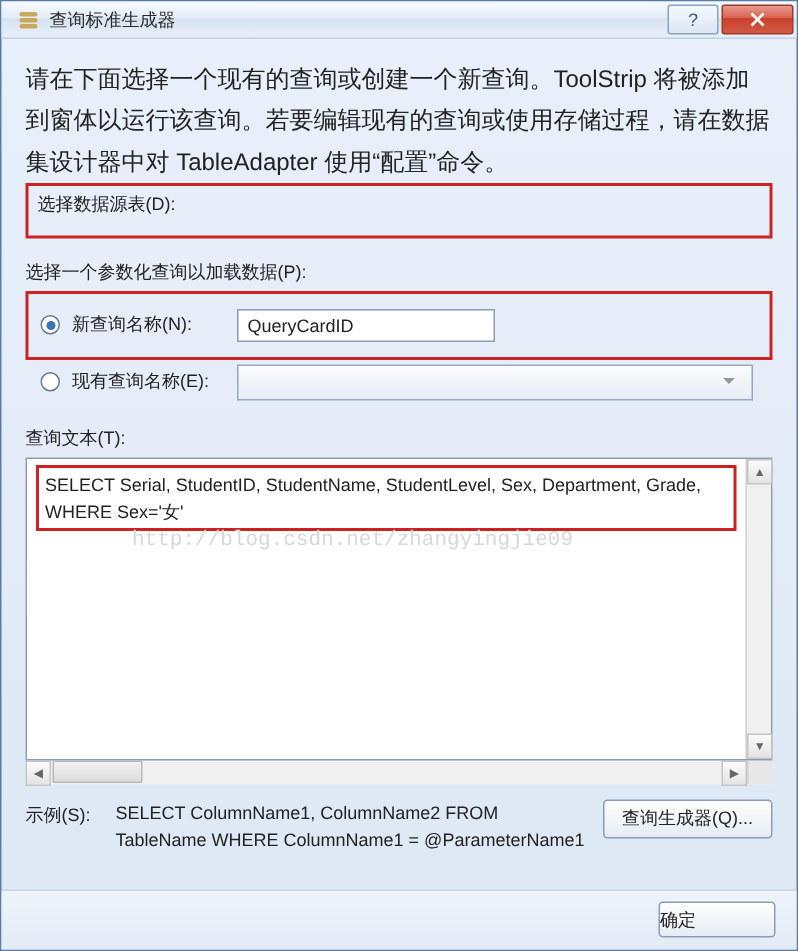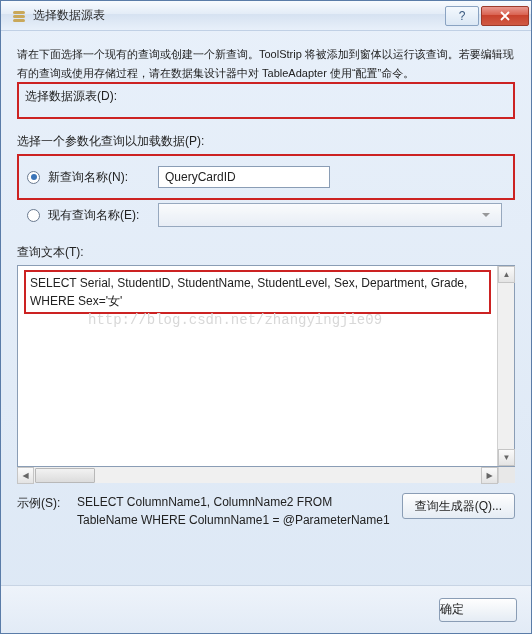--- a/index.html
+++ b/index.html
@@ -6,21 +6,21 @@
   body { font-family: "Microsoft YaHei", "Segoe UI", Tahoma, sans-serif; font-size: 12px; background: #d9e4f1; width: 532px; height: 634px; overflow: hidden; }
   .window { width: 532px; height: 634px; background: linear-gradient(to bottom, #e8f0fa 0%, #dde8f5 100%); border: 1px solid #5a7ca8; display: flex; flex-direction: column; }
   .titlebar { height: 30px; background: linear-gradient(to bottom, #f8fbfe 0%, #e3ecf7 45%, #d6e2f1 46%, #e8f0fa 100%); display: flex; align-items: center; padding: 0 2px 0 10px; border-bottom: 1px solid #c0d0e5; }
   .titlebar-icon { width: 16px; height: 16px; margin-right: 6px; display: inline-flex; align-items: center; justify-content: center; }
   .titlebar-title { flex: 1; color: #2a2a2a; font-size: 12px; }
   .titlebar-btns { display: flex; gap: 0; }
   .titlebar-btn { width: 30px; height: 20px; border: 1px solid #8aa3c2; background: linear-gradient(to bottom, #f3f8fd, #dbe7f4); display: flex; align-items: center; justify-content: center; font-size: 12px; color: #3a5a80; border-radius: 2px; margin-left: 2px; }
   .titlebar-btn.help { width: 34px; }
   .titlebar-btn.close { width: 48px; background: linear-gradient(to bottom, #e89990 0%, #d9614f 45%, #c8412c 46%, #d05a44 100%); color: #fff; border-color: #9c3a2a; }
   .content { flex: 1; padding: 14px 16px 10px 16px; display: flex; flex-direction: column; color: #222; }
-  .instructions { font-size: 11px; line-height: 1.7; color: #222; margin-bottom: 0; }
+  .instructions { font-size: 16px; line-height: 1.7; color: #222; margin-bottom: 0; }
   .field-label { font-size: 12px; color: #222; margin-bottom: 4px; display: block; }
   .hl-red { border: 2px solid #cc2222; padding: 1px; }
   .dropdown { width: 298px; height: 24px; border: 1px solid #8a9db5; background: linear-gradient(to bottom, #fefefe, #e9eef5); display: flex; align-items: center; padding: 0 6px; position: relative; }
   .dropdown-text { flex: 1; font-size: 12px; color: #222; }
   .dropdown-arrow { width: 18px; display: flex; align-items: center; justify-content: center; }
   .section { margin-bottom: 14px; }
   .radio-group { padding: 6px 8px; }
   .radio-row { display: flex; align-items: center; height: 30px; }
   .radio { width: 13px; height: 13px; border-radius: 50%; border: 1px solid #6a7a90; background: #fff; display: inline-flex; align-items: center; justify-content: center; margin-right: 8px; }
   .radio.checked::after { content: ""; width: 6px; height: 6px; border-radius: 50%; background: #3a74b8; display: block; }
@@ -49,21 +49,21 @@
 
 <div class="window">
   <div class="titlebar">
     <span class="titlebar-icon">
       <svg width="14" height="14" viewBox="0 0 14 14">
           <rect x="1" y="2" width="12" height="3" rx="1.5" fill="#c9a85a"></rect>
           <rect x="1" y="6" width="12" height="3" rx="1.5" fill="#c9a85a"></rect>
           <rect x="1" y="10" width="12" height="3" rx="1.5" fill="#c9a85a"></rect>
         </svg>
     </span>
-    <span class="titlebar-title">选择数据源表</span>
+    <span class="titlebar-title">查询标准生成器</span>
     <div class="titlebar-btns">
       <div class="titlebar-btn help">
           <span>?</span>
         </div>
       <div class="titlebar-btn close">
         <svg width="10" height="10" viewBox="0 0 10 10">
             <path d="M1 1 L9 9 M9 1 L1 9" stroke="#fff" stroke-width="1.8"></path>
           </svg>
       </div>
     </div>

